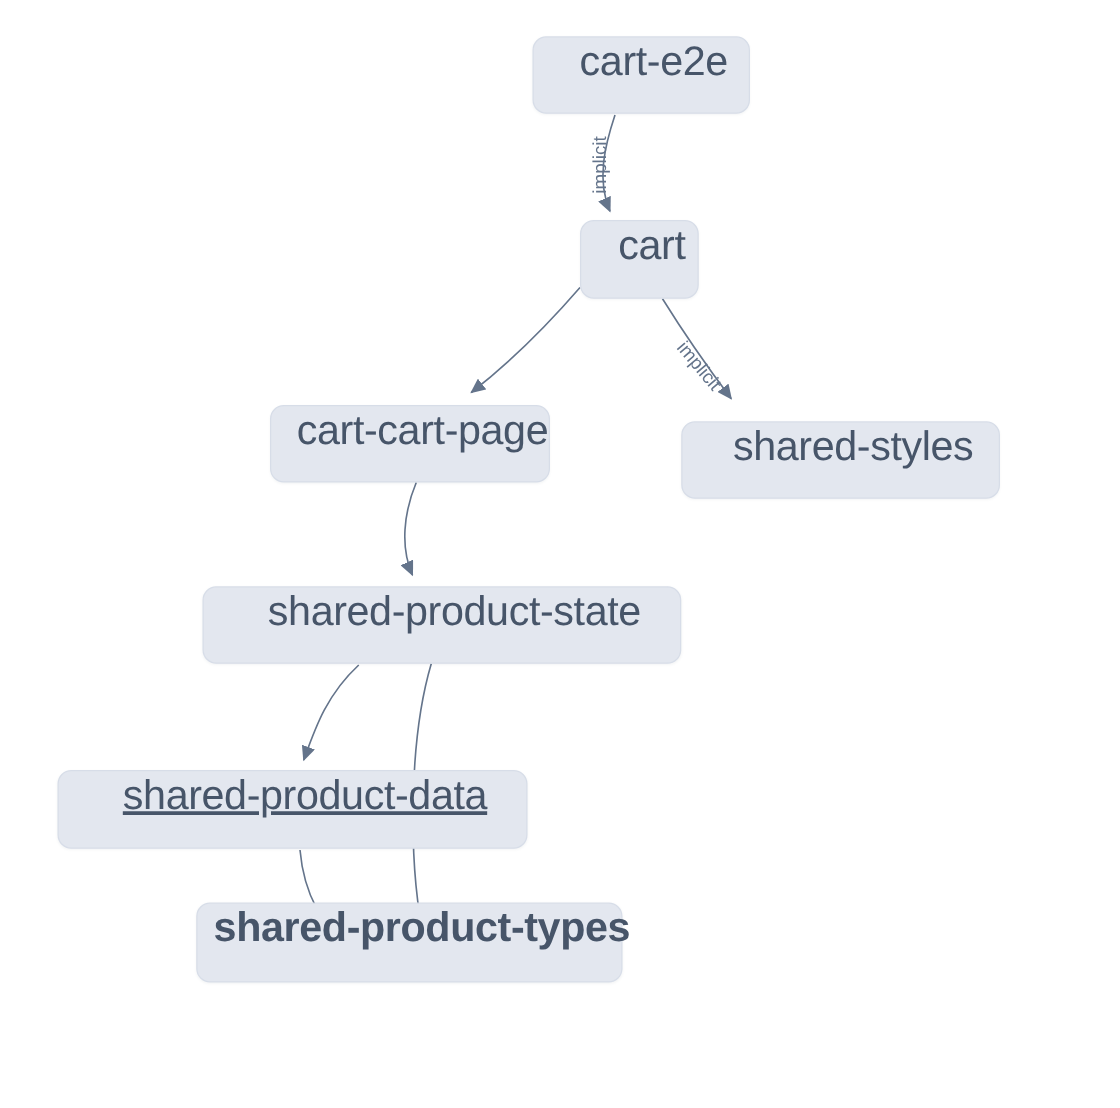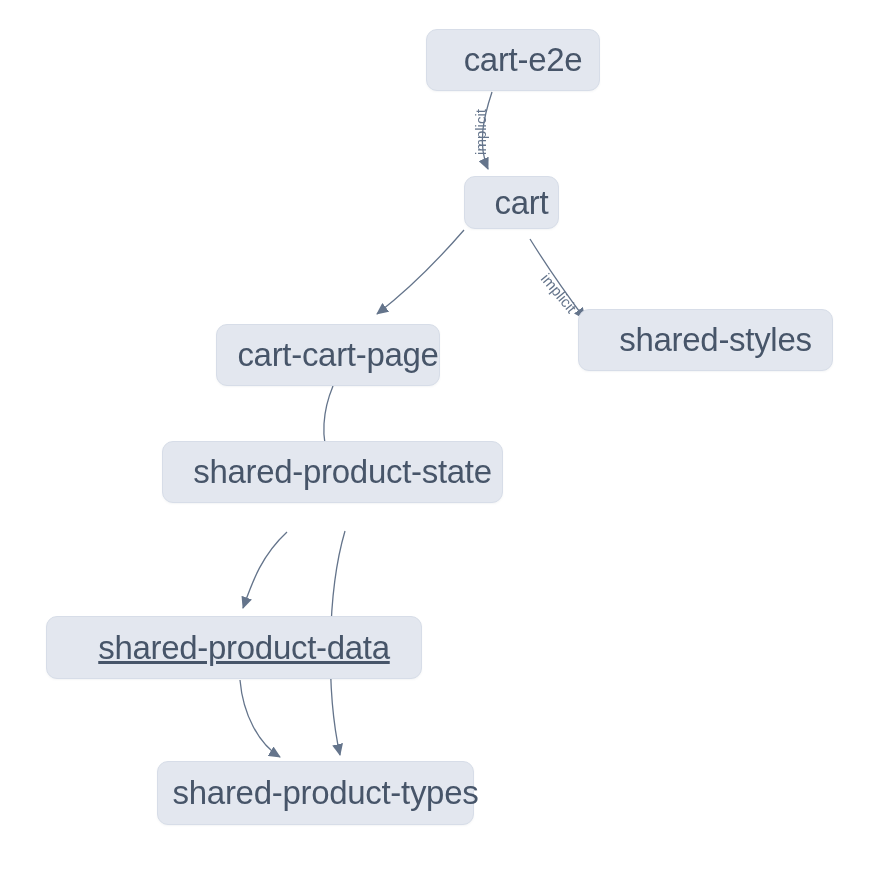--- a/index.html
+++ b/index.html
@@ -42,21 +42,21 @@
     dominant-baseline: central;
   }
   #arrowhead path {
     fill: var(--edge);
   }
   .node {
     position: absolute;
     z-index: 2;
     box-sizing: border-box;
     display: flex;
-    align-items: center;
+    align-items: flex-start;
     justify-content: center;
     background: var(--node-fill);
     border: 1px solid var(--node-border);
     border-radius: 11px;
     color: var(--node-text);
     font-size: 33px;
     letter-spacing: -0.3px;
     box-shadow: 0 1px 2px rgba(71, 85, 105, 0.06);
     white-space: nowrap;
     cursor: pointer;
@@ -82,32 +82,32 @@
         <path d="M 333,386 C 323,410 320,438 330,460" class="edge" marker-end="url(#arrowhead)"></path>
         <path d="M 287,532 C 261,556 252,583 243,608" class="edge" marker-end="url(#arrowhead)"></path>
         <path d="M 345,531 C 327,592 326,692 340,755" class="edge" marker-end="url(#arrowhead)"></path>
         <path d="M 240,680 C 243,715 259,744 280,757" class="edge" marker-end="url(#arrowhead)"></path>
       </g>
   </svg>
   <div id="nodes-layer">
       <div class="node" style="left: 426px; top: 29px; width: 174px; height: 62px;">
         <span>cart-e2e</span>
       </div>
-      <div class="node" style="left: 464px; top: 176px; width: 95px; height: 53px; border-radius: 11px;">
+      <div class="node" style="left: 464px; top: 176px; width: 95px; height: 63px; border-radius: 11px;">
         <span>cart</span>
       </div>
       <div class="node" style="left: 216px; top: 324px; width: 224px; height: 62px;">
         <span>cart-cart-page</span>
       </div>
-      <div class="node" style="left: 545px; top: 309px; width: 255px; height: 62px; margin-left: 33px;">
+      <div class="node" style="left: 545px; top: 337px; width: 255px; height: 62px;">
         <span>shared-styles</span>
       </div>
-      <div class="node" style="left: 162px; top: 441px; width: 341px; height: 62px;">
+      <div class="node" style="left: 162px; top: 469px; width: 383px; height: 62px;">
         <span>shared-product-state</span>
       </div>
       <div class="node" style="left: 46px; top: 616px; width: 376px; height: 63px; text-decoration: underline;">
         <span>shared-product-data</span>
       </div>
-      <div class="node" style="left: 157px; top: 761px; width: 317px; height: 64px;">
+      <div class="node" style="left: 157px; top: 722px; width: 341px; height: 64px; font-weight: bold;">
         <span>shared-product-types</span>
       </div>
     </div>
 </div>
 
 </body></html>

